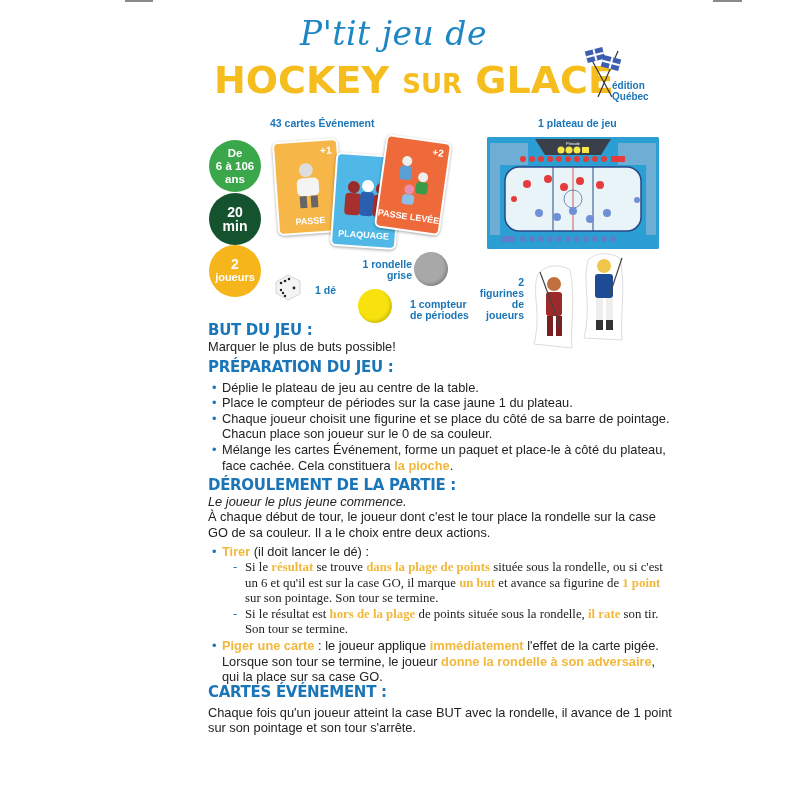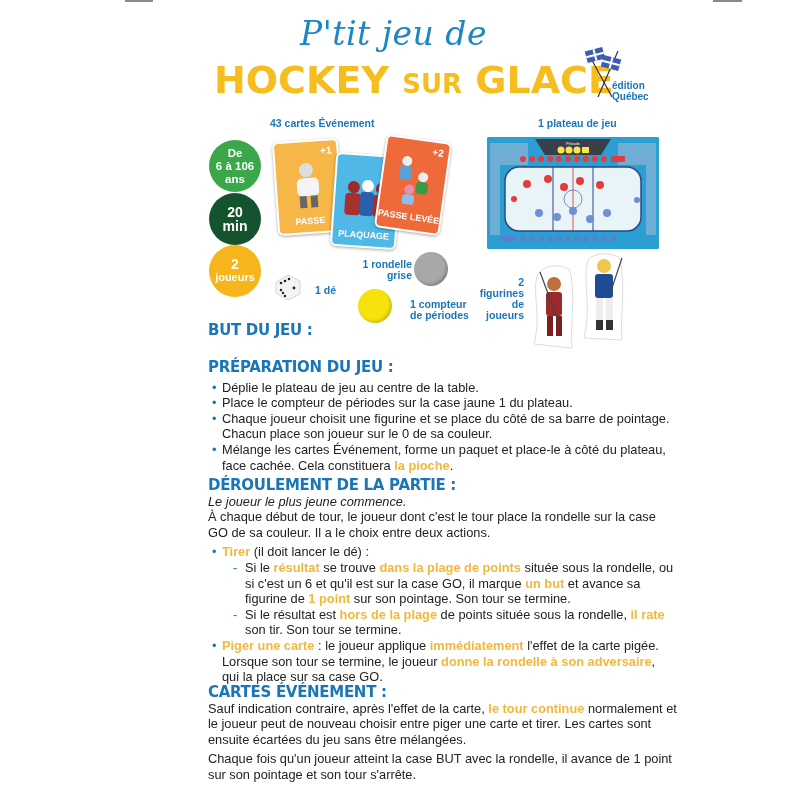--- a/index.html
+++ b/index.html
@@ -18,21 +18,21 @@
   .card .nm { position:absolute; left:0; right:0; bottom:6px; text-align:center; }
   .board { position:absolute; left:487px; top:137px; width:172px; height:112px; background:#2aa3d6; border-radius:2px; overflow:hidden; }
   h2 { margin:0; font-family:"DejaVu Sans", sans-serif; font-weight:bold; font-size:15px; color:#1b76b8; letter-spacing:-0.3px; }
   .text { position:absolute; left:208px; width:470px; font-size:12.8px; line-height:15.6px; color:#222; }
   .text p { margin:0; }
   .hl { color:#f2b83b; font-weight:bold; }
   ul.b { list-style:none; margin:4px; padding:0; }
   ul.b li { position:relative; padding-left:10px; }
   ul.b li::before { content:"•"; position:absolute; left:0; color:#1b76b8; }
   ul.d { list-style:none; margin:0; padding:0 0 0 10px; }
-  ul.d li { position:relative; padding-left:13px; }
+  ul.d li { position:relative; padding-left:13px;font-family:Liberation Serif, serif; }
   ul.d li::before { content:"-"; position:absolute; left:1px; }
 </style>
 </head>
 <body>
 
 <div class="crop" style="left:125px;width:28px;"></div>
 <div class="crop" style="left:713px;width:29px;"></div>
 
 <div class="abs title-script">P'tit jeu de</div>
 <div class="abs title-main">
@@ -217,20 +217,21 @@
   <rect x="69" y="22" width="18" height="24" rx="3" fill="#1f4b94"></rect>
   <rect x="70" y="46" width="7" height="22" fill="#eee"></rect>
     <rect x="80" y="46" width="7" height="22" fill="#eee"></rect>
   <rect x="70" y="68" width="7" height="10" fill="#333"></rect>
     <rect x="80" y="68" width="7" height="10" fill="#333"></rect>
   <line x1="96" y1="6" x2="84" y2="42" stroke="#444" stroke-width="1.2"></line>
 </svg>
 
 <div class="text" style="top:323px;">
   <h2>BUT DU JEU :</h2>
+  <p>Marquer le plus de buts possible!</p>
 </div>
 
 <div class="text" style="top:360px;">
   <h2>PRÉPARATION DU JEU :</h2>
   <ul class="b">
     <li>Déplie le plateau de jeu au centre de la table.</li>
     <li>Place le compteur de périodes sur la case jaune 1 du plateau.</li>
     <li>Chaque joueur choisit une figurine et se place du côté de sa barre de pointage. Chacun place son joueur sur le 0 de sa couleur.</li>
     <li><span>Mélange les cartes Événement, forme un paquet et place-le à côté du plateau, face cachée. Cela constituera </span><span class="hl">la pioche</span><span>.</span></li>
   </ul>
@@ -246,15 +247,14 @@
         <li><span>Si le </span><span class="hl">résultat</span><span> se trouve </span><span class="hl">dans la plage de points</span><span> située sous la rondelle, ou si c'est un 6 et qu'il est sur la case GO, il marque </span><span class="hl">un but</span><span> et avance sa figurine de </span><span class="hl">1 point</span><span> sur son pointage. Son tour se termine.</span></li>
         <li><span>Si le résultat est </span><span class="hl">hors de la plage</span><span> de points située sous la rondelle, </span><span class="hl">il rate</span><span> son tir. Son tour se termine.</span></li>
       </ul>
     </li>
     <li><span class="hl">Piger une carte</span><span> : le joueur applique </span><span class="hl">immédiatement</span><span> l'effet de la carte pigée. Lorsque son tour se termine, le joueur </span><span class="hl">donne la rondelle à son adversaire</span><span>, qui la place sur sa case GO.</span></li>
   </ul>
 </div>
 
 <div class="text" style="top:685px;">
   <h2>CARTES ÉVÉNEMENT :</h2>
-  <p><span>Sauf indication contraire, après l'effet de la carte, </span><span class="hl">le tour continue</span><span> normalement et le joueur peut de nouveau choisir entre piger une carte et tirer. Les cartes sont ensuite écartées du jeu sans être mélangées.</span></p>
   <p style="margin-top:4px">Chaque fois qu'un joueur atteint la case BUT avec la rondelle, il avance de 1 point sur son pointage et son tour s'arrête.</p>
 </div>
 
 </body></html>

